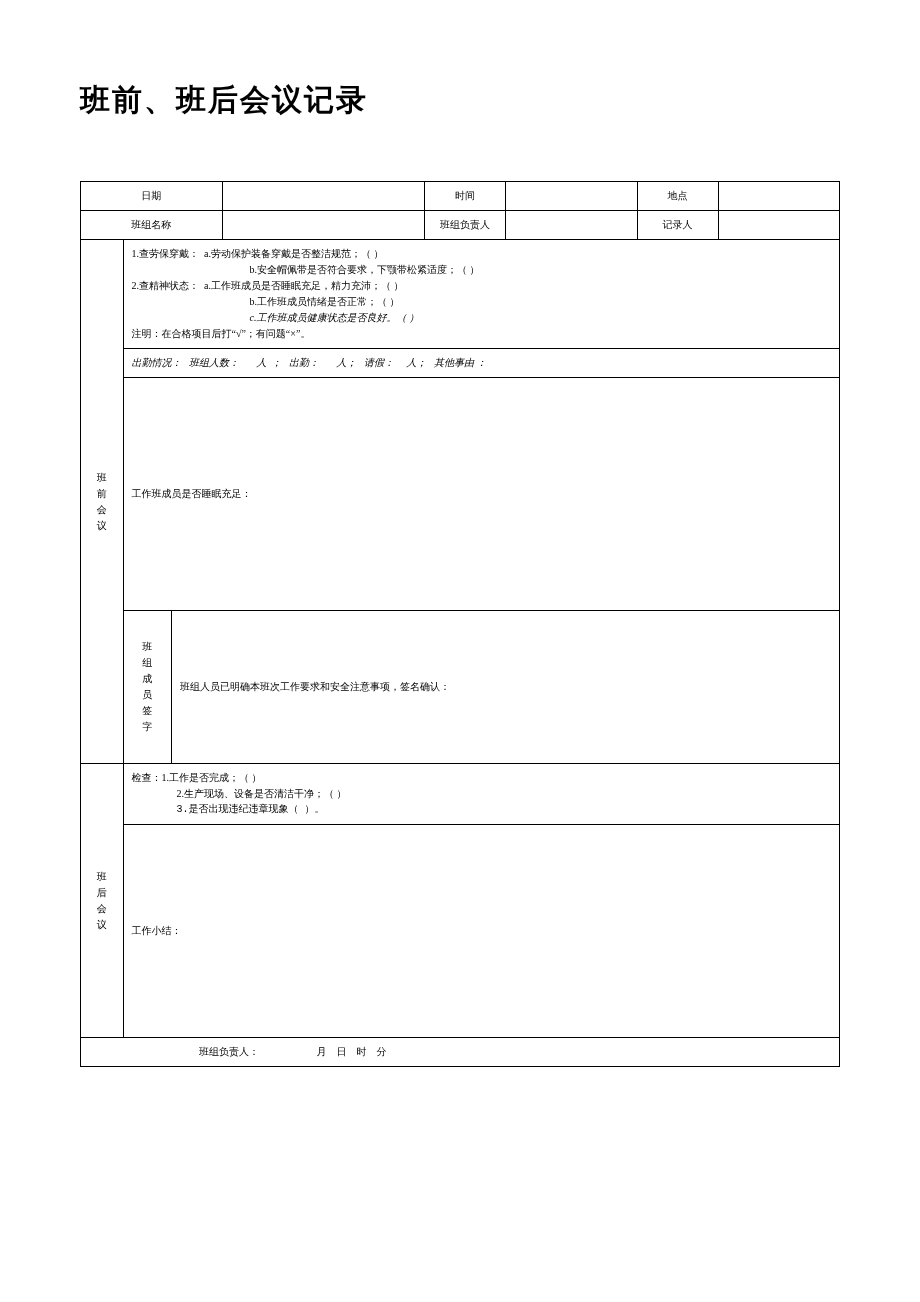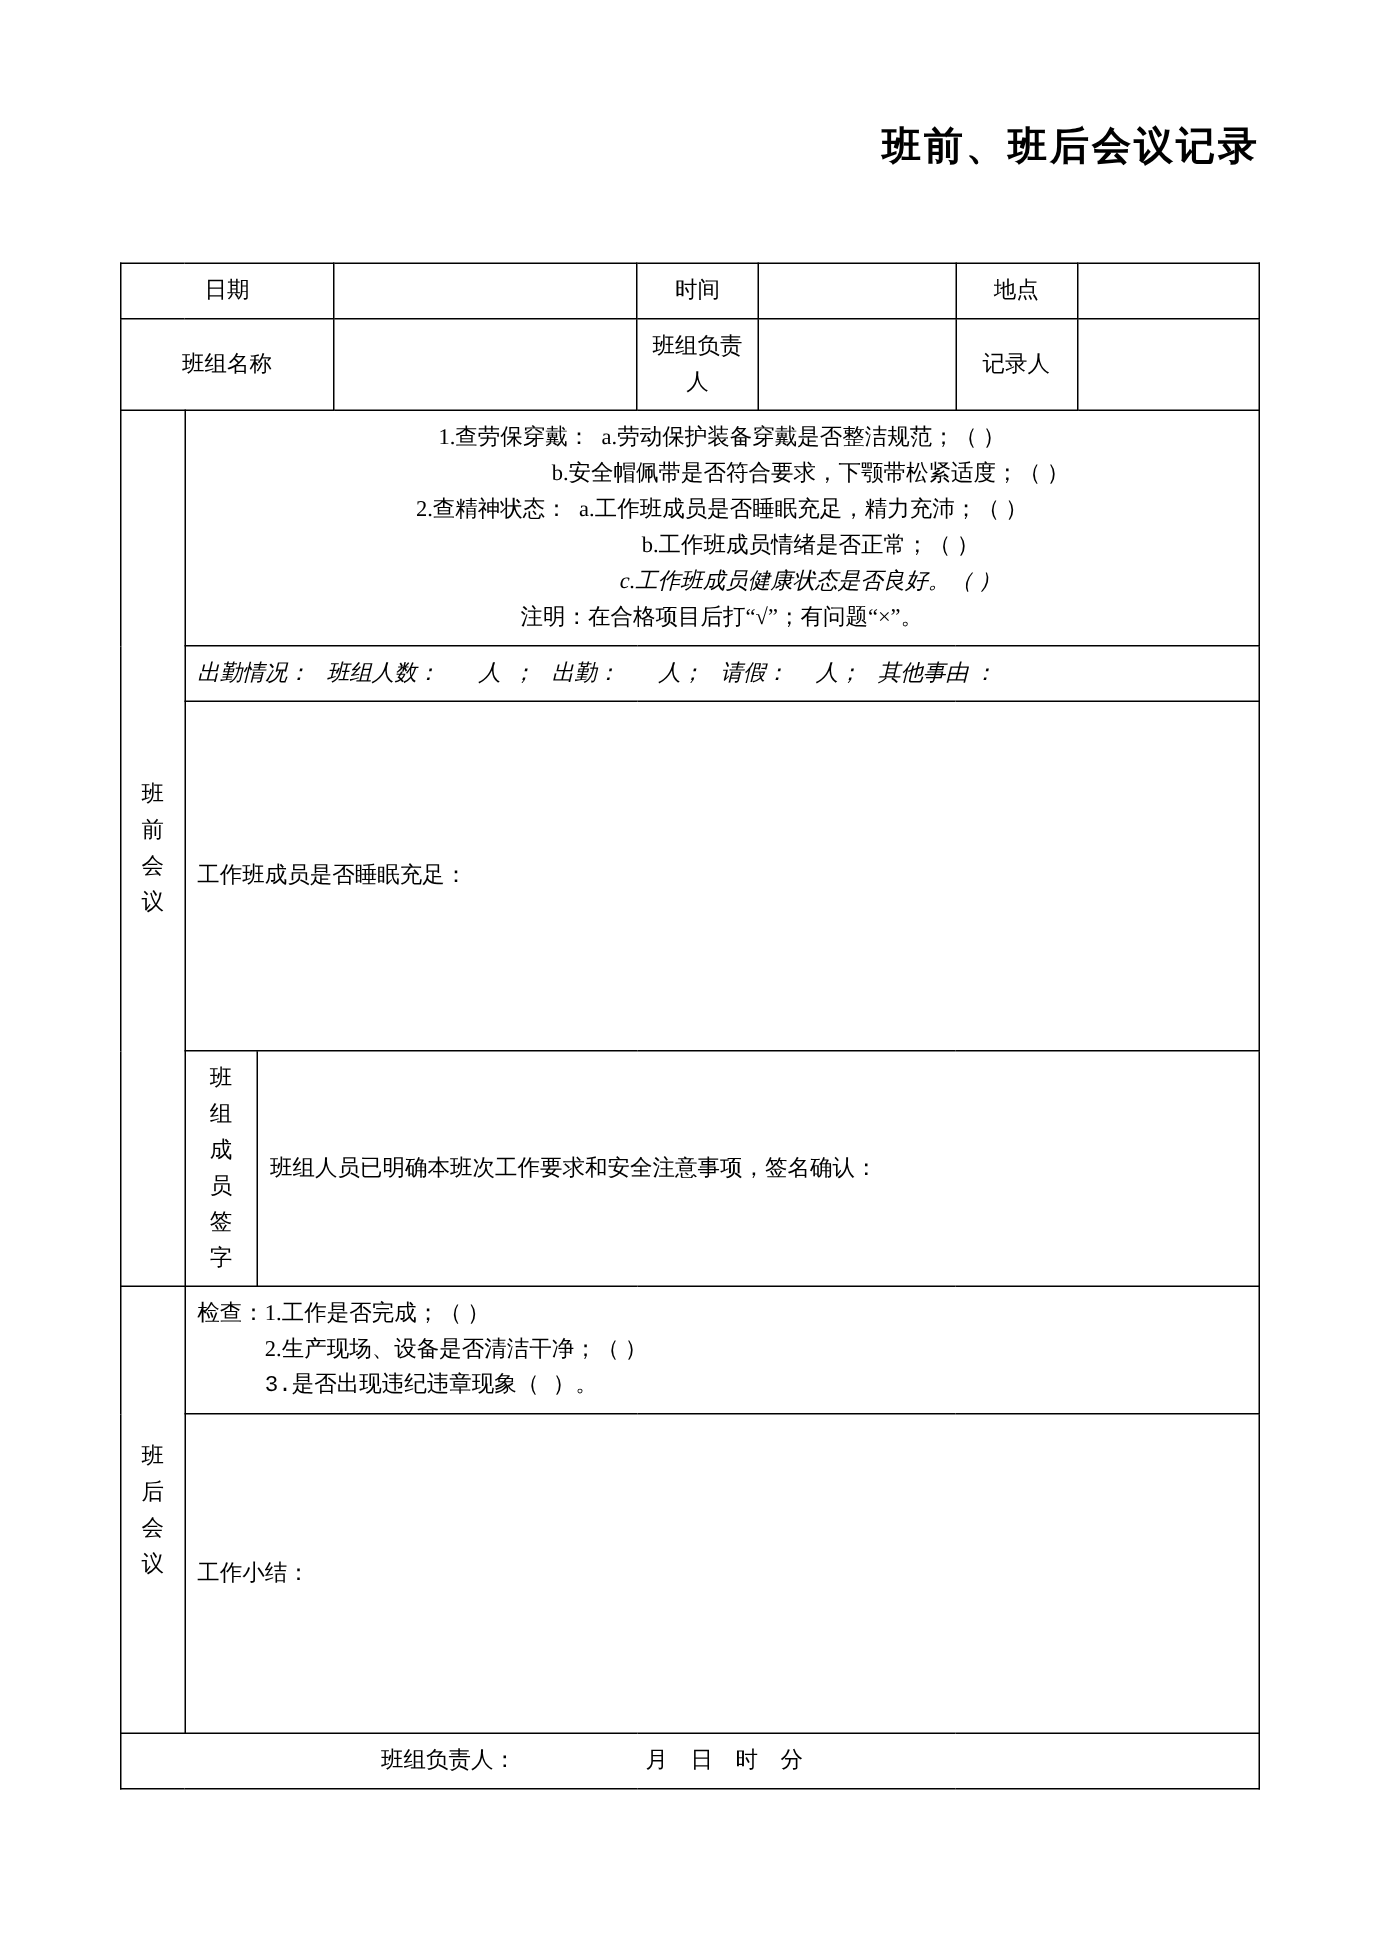--- a/index.html
+++ b/index.html
@@ -11,47 +11,47 @@
     color: #000;
   }
   .page {
     width: 920px;
     height: 1302px;
     box-sizing: border-box;
     padding: 80px 80px 0 80px;
     position: relative;
   }
   h1.title {
-    text-align: right;
-    font-size: 26px;
+    text-align: left;
+    font-size: 30px;
     font-weight: bold;
     margin: 0 0 60px 0;
     letter-spacing: 2px;
   }
   table.form {
     width: 100%;
     border-collapse: collapse;
     table-layout: fixed;
   }
   table.form td {
     border: 1px solid #000;
     padding: 6px 8px;
     vertical-align: middle;
     line-height: 1.6;
-    font-size: 15px;
+    font-size: 10px;
   }
   .center { text-align: center; }
   .vlabel {
     text-align: center;
     vertical-align: middle;
     line-height: 1.9;
     padding: 6px 2px;
   }
   .vlabel span { display:block; }
-  td.checklist { padding: 8px 12px; line-height: 1.9; text-align: center; }
+  td.checklist { padding: 8px 12px; line-height: 1.9; }
   td.attendance { padding: 8px 12px; line-height: 1.9; white-space: nowrap; font-style: italic; }
   td.work-arrange { height: 220px; vertical-align: top; padding: 8px 12px; }
   td.sign-area { height: 140px; vertical-align: top; padding: 8px 12px; }
   td.post-check { padding: 8px 12px; line-height: 1.9; }
   td.summary { height: 200px; vertical-align: top; padding: 8px 12px; }
   td.footer { padding: 10px 12px; white-space: pre; }
 </style>
 </head>
 <body>
 

